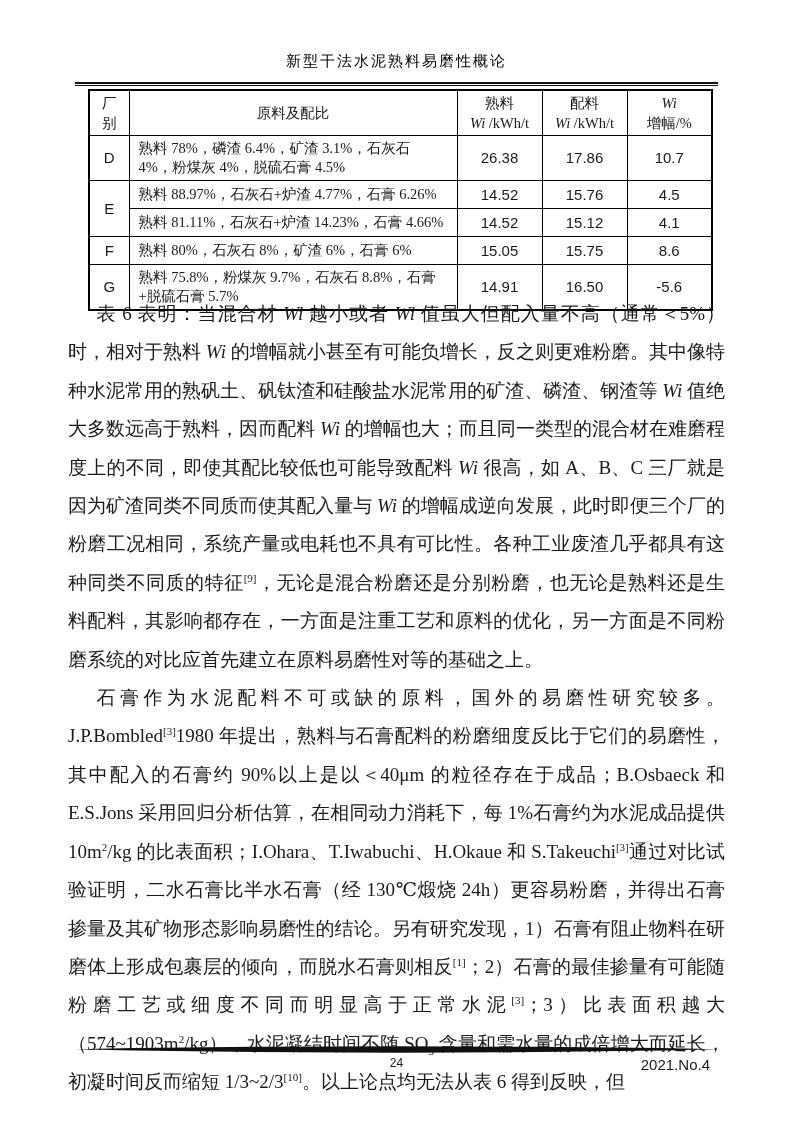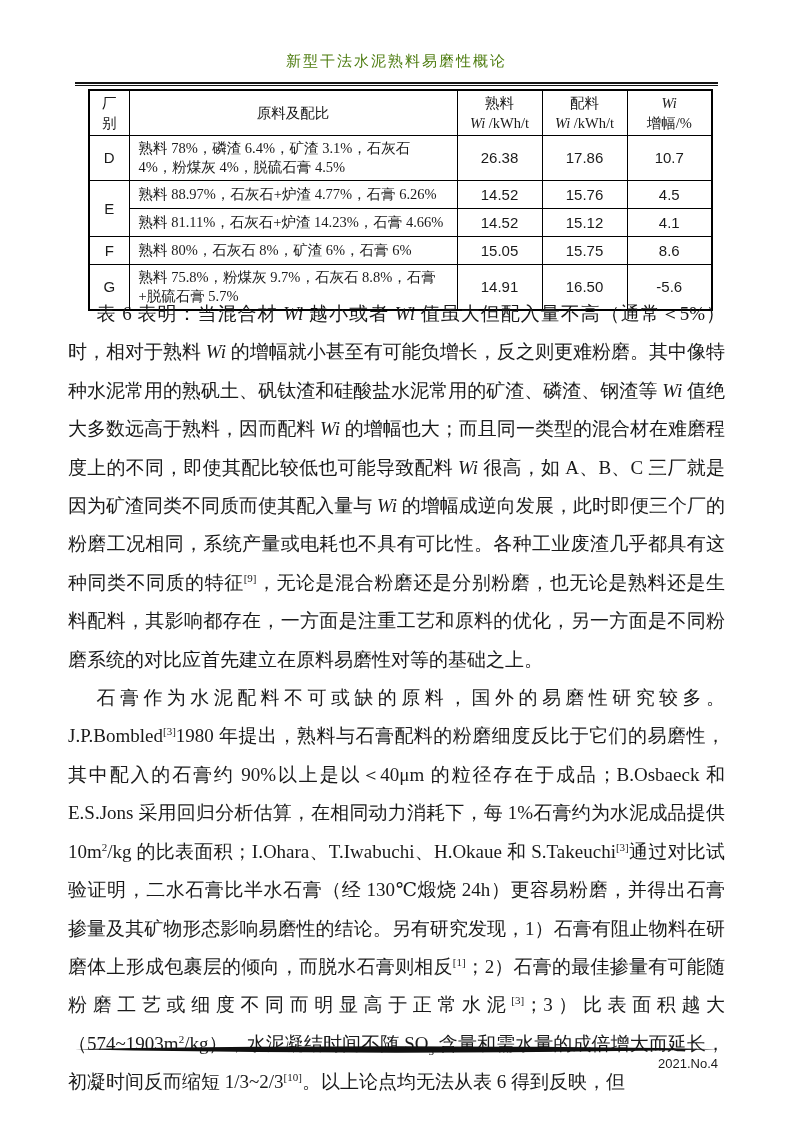--- a/index.html
+++ b/index.html
@@ -10,21 +10,21 @@
     margin: 0 auto;
     background: #ffffff;
     font-family: "Liberation Serif", "DejaVu Serif", serif;
     color: #1a1a1a;
     overflow: hidden;
   }
   .running-header {
     position: absolute; top: 52px; left: 0; right: 0;
     text-align: center;
     font-size: 15px; letter-spacing: 2px;
-    color: #4d7c0f;
+    color: #000000;
   }
   .header-rule {
     position: absolute; top: 82px; left: 75px; right: 75px;
     height: 4px;
     border-top: 2px solid #141414;
     border-bottom: 1px solid #141414;
   }
   table.data-table {
     position: absolute; top: 89px; left: 88px;
     width: 623px;
@@ -72,22 +72,22 @@
   .footer-rule svg { display: block; width: 100%; height: 7px; }
   .footer-row {
     position: absolute; top: 1056px; left: 75px; right: 75px; height: 20px;
     font-family: "Liberation Sans", "DejaVu Sans", sans-serif;
   }
   .page-number {
     position: absolute; left: 0; right: 0; text-align: center;
     font-size: 12px;
   }
   .issue-label {
-    position: absolute; right: 0; top: 0;
-    font-size: 13px;
+    position: absolute; right: 8px; top: 0;
+    font-size: 15px;
     margin-left: 8px;
   }
 </style>
 </head>
 <body>
 
 <div class="page">
 
   <div class="running-header">新型干法水泥熟料易磨性概论</div>
 
@@ -167,16 +167,17 @@
     <p class="para"><span>石膏作为水泥配料不可或缺的原料，国外的易磨性研究较多。J.P.Bombled</span><sup>[3]</sup><span>1980 年提出，熟料与石膏配料的粉磨细度反比于它们的易磨性，其中配入的石膏约 90%以上是以＜40μm 的粒径存在于成品；B.Osbaeck 和 E.S.Jons 采用回归分析估算，在相同动力消耗下，每 1%石膏约为水泥成品提供 10m</span><sup>2</sup><span>/kg 的比表面积；I.Ohara、T.Iwabuchi、H.Okaue 和 S.Takeuchi</span><sup>[3]</sup><span>通过对比试验证明，二水石膏比半水石膏（经 130℃煅烧 24h）更容易粉磨，并得出石膏掺量及其矿物形态影响易磨性的结论。另有研究发现，1）石膏有阻止物料在研磨体上形成包裹层的倾向，而脱水石膏则相反</span><sup>[1]</sup><span>；2）石膏的最佳掺量有可能随粉磨工艺或细度不同而明显高于正常水泥</span><sup>[3]</sup><span>；3）比表面积越大（574~1903m</span><sup>2</sup><span>/kg），水泥凝结时间不随 SO</span><sub>3</sub><span> 含量和需水量的成倍增大而延长，初凝时间反而缩短 1/3~2/3</span><sup>[10]</sup><span>。以上论点均无法从表 6 得到反映，但</span></p>
   </div>
 
   <div class="footer-rule">
     <svg viewBox="0 0 1000 7" preserveAspectRatio="none">
       <polygon fill="#101010" points="0,3.2 90,2.1 280,0.8 500,0.2 720,0.8 910,2.1 1000,3.2 910,4.6 720,6.1 500,6.8 280,6.1 90,4.6"></polygon>
     </svg>
   </div>
 
   <div class="footer-row">
+    <div class="page-number">24</div>
     <div class="issue-label">2021.No.4</div>
   </div>
 
 </div>
 
 </body></html>

